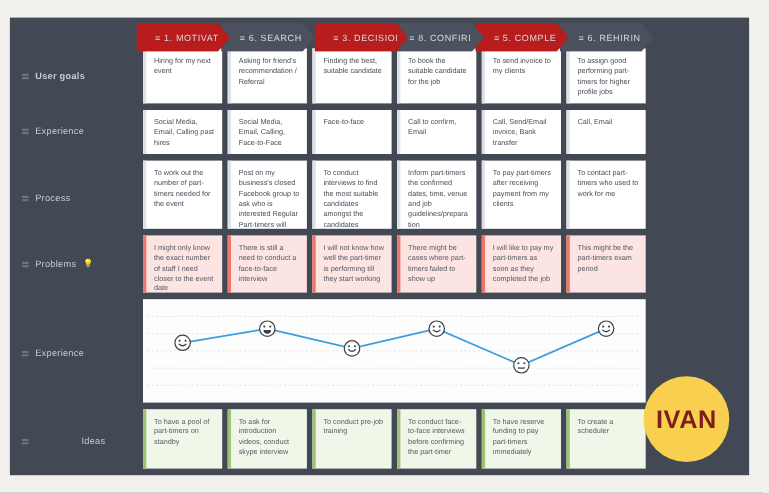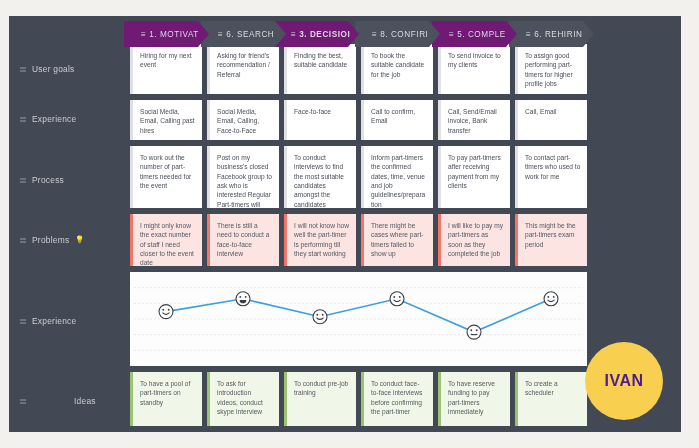--- a/index.html
+++ b/index.html
@@ -81,21 +81,21 @@
     position: absolute;
     top: 0;
     height: 26px;
     display: flex;
     align-items: center;
     box-sizing: border-box;
     padding-left: 12px;
     overflow: hidden;
     clip-path: polygon(0 0, calc(100% - 11px) 0, 100% 50%, calc(100% - 11px) 100%, 0 100%);
   }
-  .phase.odd  { background: #701a75; }
+  .phase.odd  { background: #b91c1c; }
   .phase.even { background: #4b525e; }
   .phase-label {
     color: #d9dbe0;
     font-size: 8.2px;
     letter-spacing: 0.55px;
     margin-left: 5px;
     white-space: nowrap;
     overflow: hidden;
   }
 
@@ -145,33 +145,33 @@
     position: absolute;
     right: 18px;
     bottom: 12px;
     width: 78px;
     height: 78px;
     border-radius: 50%;
     background: #f8cf4e;
     display: flex;
     align-items: center;
     justify-content: center;
-    color: #4c1d95;
-    font-size: 16px;
+    color: #7f1d1d;
+    font-size: 23px;
     font-weight: bold;
     letter-spacing: 0.5px;
   }
 </style>
 </head>
 <body>
 
 <div id="board">
 
   <div id="row-rail">
-      <div class="row-label" style="top: 48px;">
+      <div class="row-label" style="top: 48px; font-weight: bold;">
         <span class="grip-icon"></span>
         <span>User goals</span>
       </div>
       <div class="row-label" style="top: 98px;">
         <span class="grip-icon"></span>
         <span>Experience</span>
       </div>
       <div class="row-label" style="top: 159px;">
         <span class="grip-icon"></span>
         <span>Process</span>
@@ -192,21 +192,21 @@
       </div>
     </div>
 
   <div id="phase-header">
       <div class="phase odd" style="left: -6px; width: 85px; z-index: 10;">
         <span class="phase-label">≡ 1. MOTIVAT</span>
       </div>
       <div class="phase even" style="left: 71px; width: 85px; z-index: 9;">
         <span class="phase-label">≡ 6. SEARCH</span>
       </div>
-      <div class="phase odd" style="left: 144px; width: 85px; z-index: 8; font-weight: bold;">
+      <div class="phase odd" style="left: 156px; width: 85px; z-index: 8;">
         <span class="phase-label">≡ 3. DECISIOI</span>
       </div>
       <div class="phase even" style="left: 225px; width: 85px; z-index: 7;">
         <span class="phase-label">≡ 8. CONFIRI</span>
       </div>
       <div class="phase odd" style="left: 302px; width: 85px; z-index: 6;">
         <span class="phase-label">≡ 5. COMPLE</span>
       </div>
       <div class="phase even" style="left: 379px; width: 85px; z-index: 5;">
         <span class="phase-label">≡ 6. REHIRIN</span>

